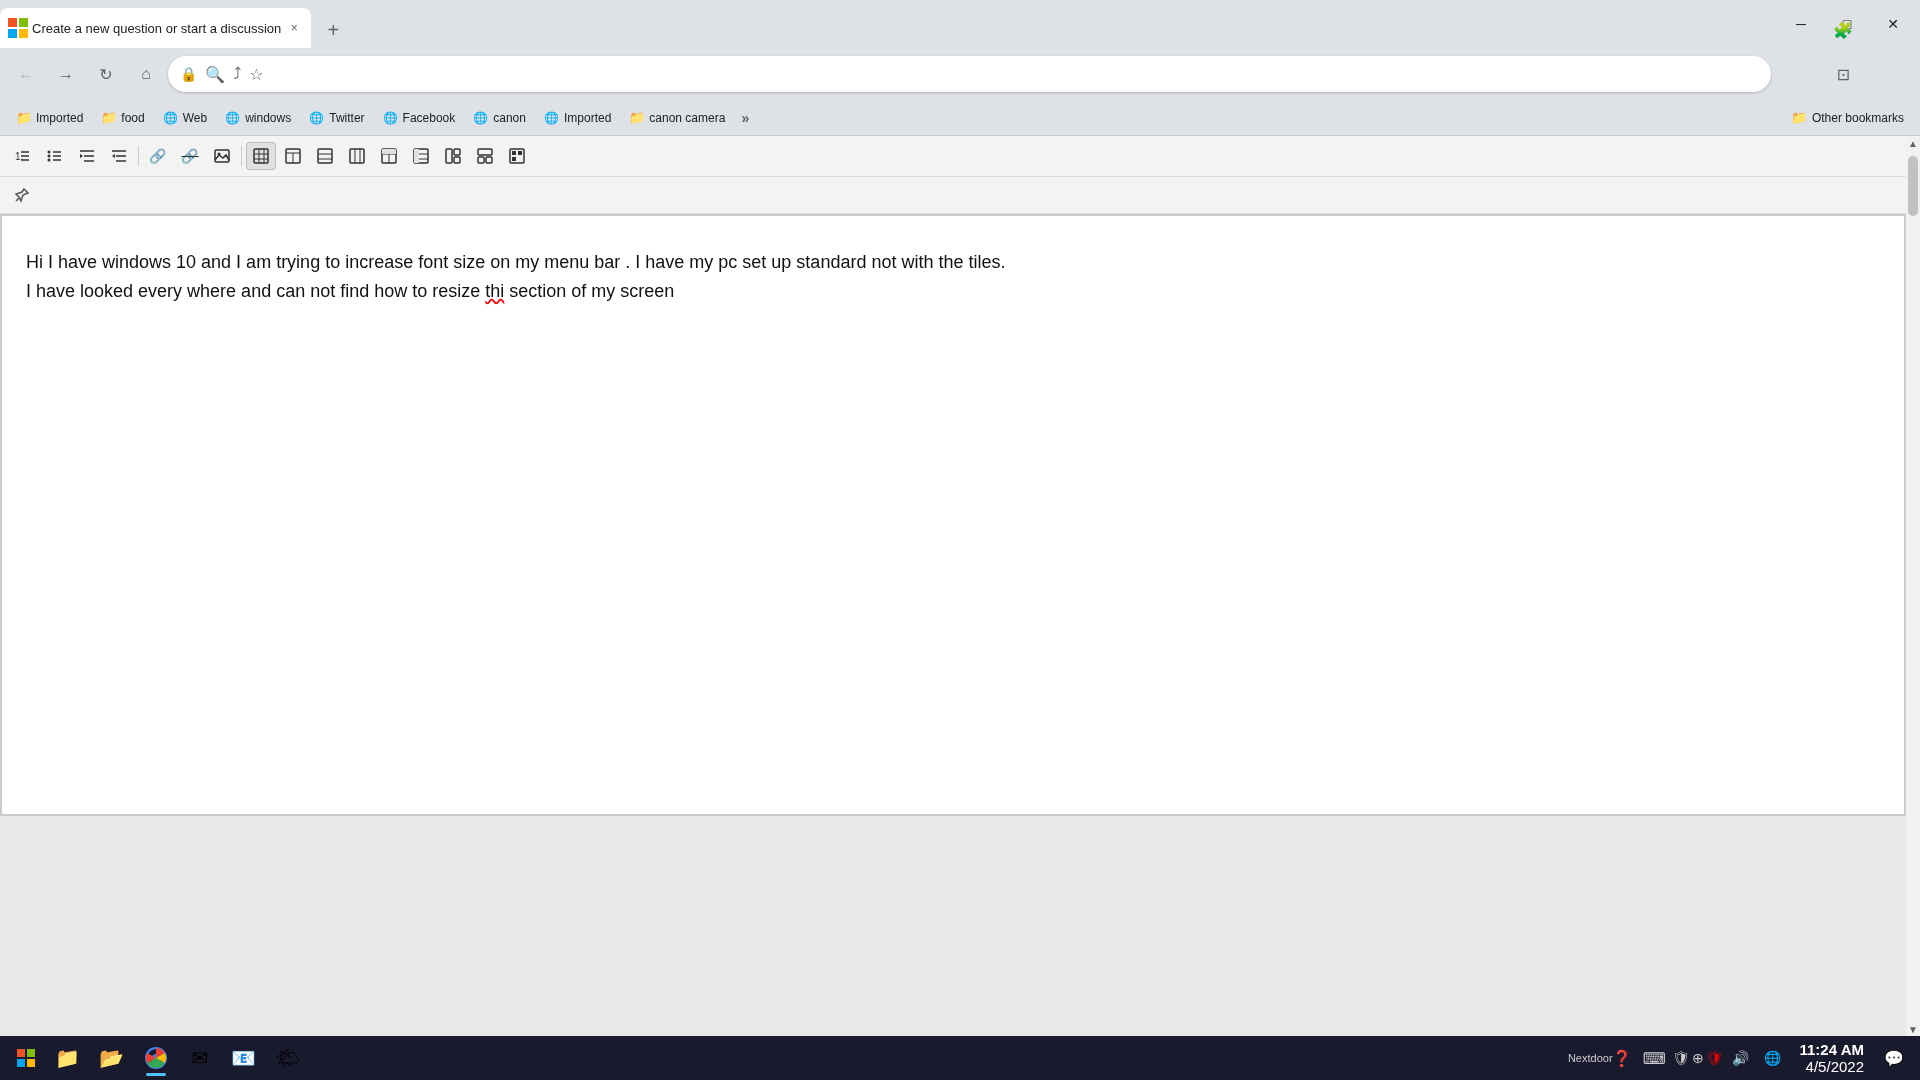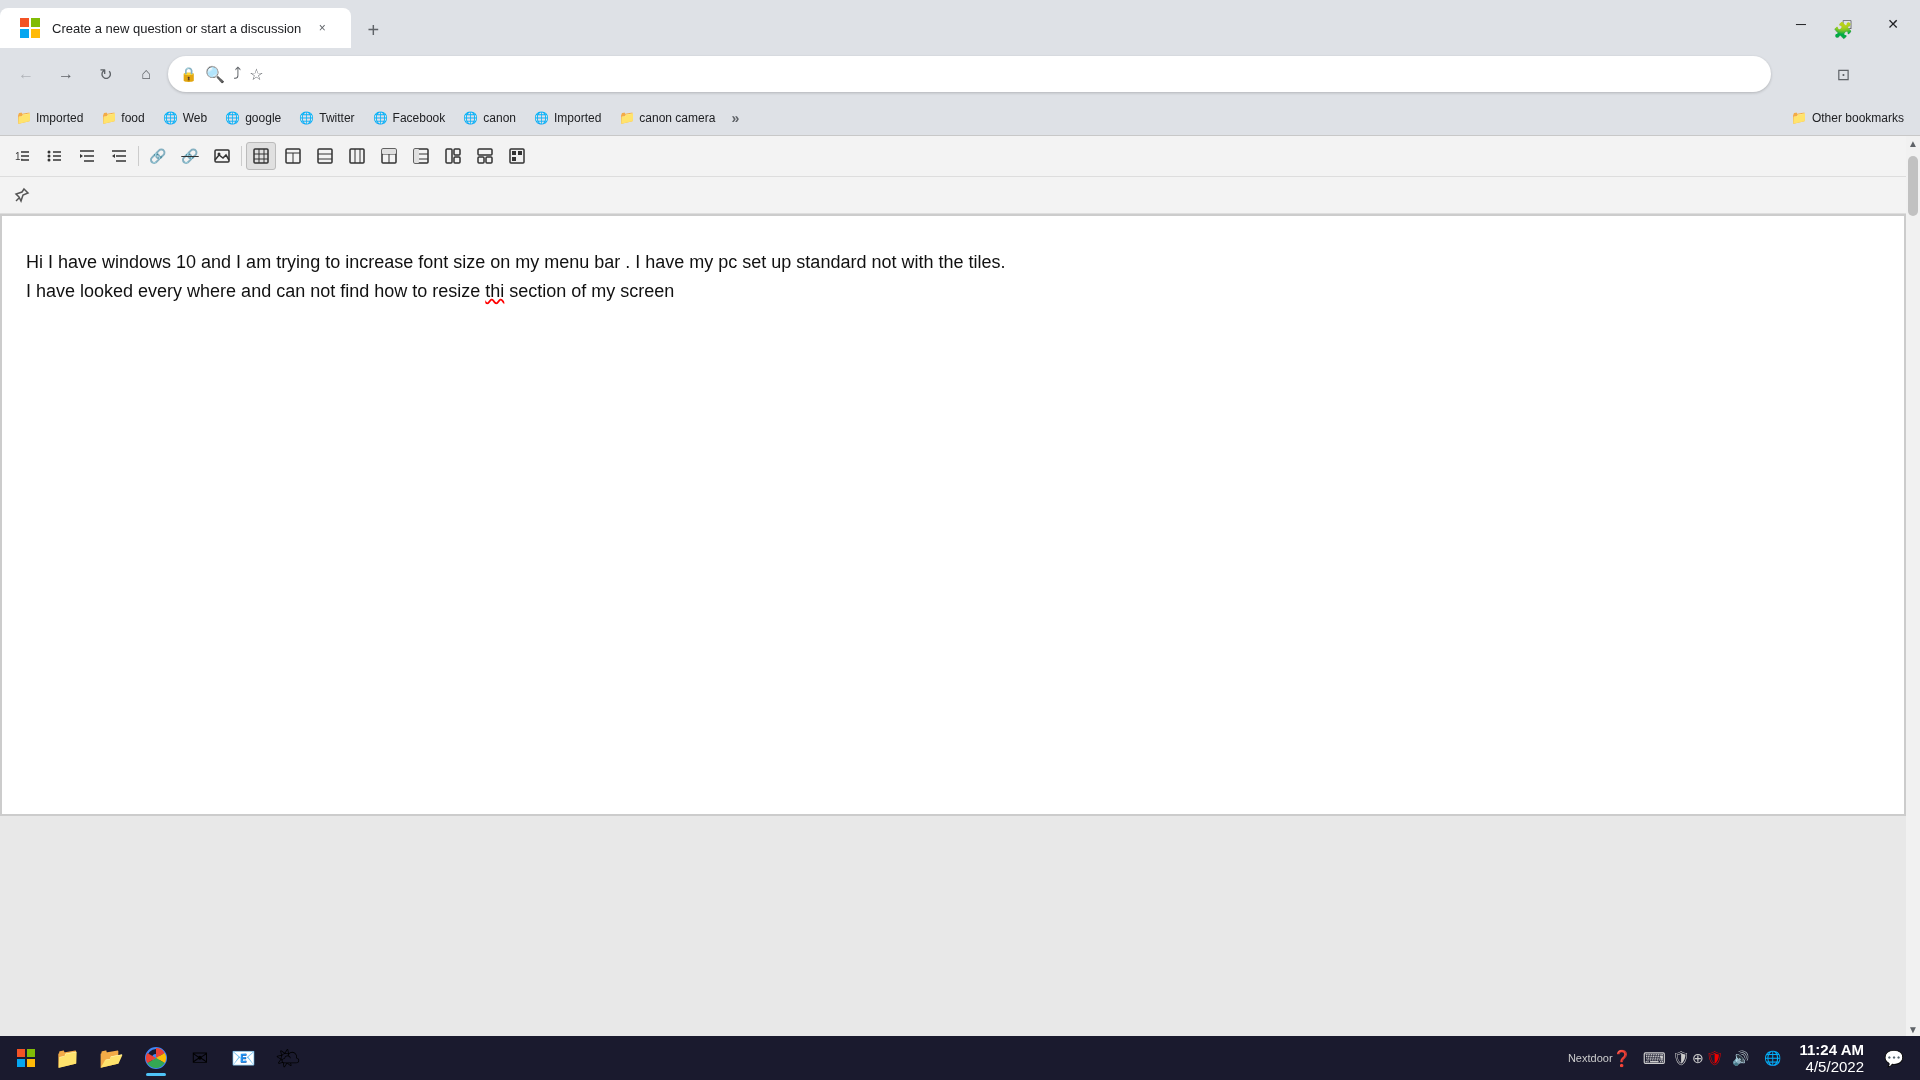--- a/index.html
+++ b/index.html
@@ -16,25 +16,25 @@
       align-items: center;
       padding: 0 0 0 0;
       user-select: none;
     }
     .tab-strip { display: flex; align-items: flex-end; height: 48px; flex: 1; }
     .tab-active {
       background: #fff;
       height: 40px;
       display: flex;
       align-items: center;
-      padding: 0 20px;
+      padding: 0 8px;
       border-radius: 8px 8px 0 0;
       min-width: 280px;
       max-width: 460px;
-      gap: 12px;
+      gap: 4px;
       position: relative;
     }
     .tab-favicon { width: 20px; height: 20px; }
     .tab-favicon svg { width: 20px; height: 20px; }
     .tab-title { font-size: 13px; color: #202124; flex: 1; white-space: nowrap; overflow: hidden; text-overflow: ellipsis; }
     .tab-close { width: 18px; height: 18px; border-radius: 50%; display: flex; align-items: center; justify-content: center; cursor: pointer; color: #5f6368; font-size: 12px; }
     .tab-new { width: 36px; height: 36px; display: flex; align-items: center; justify-content: center; cursor: pointer; color: #5f6368; font-size: 20px; border-radius: 50%; margin-left: 4px; }
     .window-controls { display: flex; align-items: center; gap: 0; padding-right: 4px; }
     .win-btn { width: 46px; height: 32px; display: flex; align-items: center; justify-content: center; cursor: pointer; font-size: 14px; color: #202124; }
 
@@ -280,21 +280,21 @@
           <span style="font-size:13px;">📁</span>
         </span>
       <span>food</span>
     </div>
     <div class="bookmark-item">
       <span class="bookmark-icon">🌐</span>
       <span>Web</span>
     </div>
     <div class="bookmark-item">
       <span class="bookmark-icon">🌐</span>
-      <span>google</span>
+      <span>windows</span>
     </div>
     <div class="bookmark-item">
       <span class="bookmark-icon">🌐</span>
       <span>Twitter</span>
     </div>
     <div class="bookmark-item">
       <span class="bookmark-icon">🌐</span>
       <span>Facebook</span>
     </div>
     <div class="bookmark-item">

